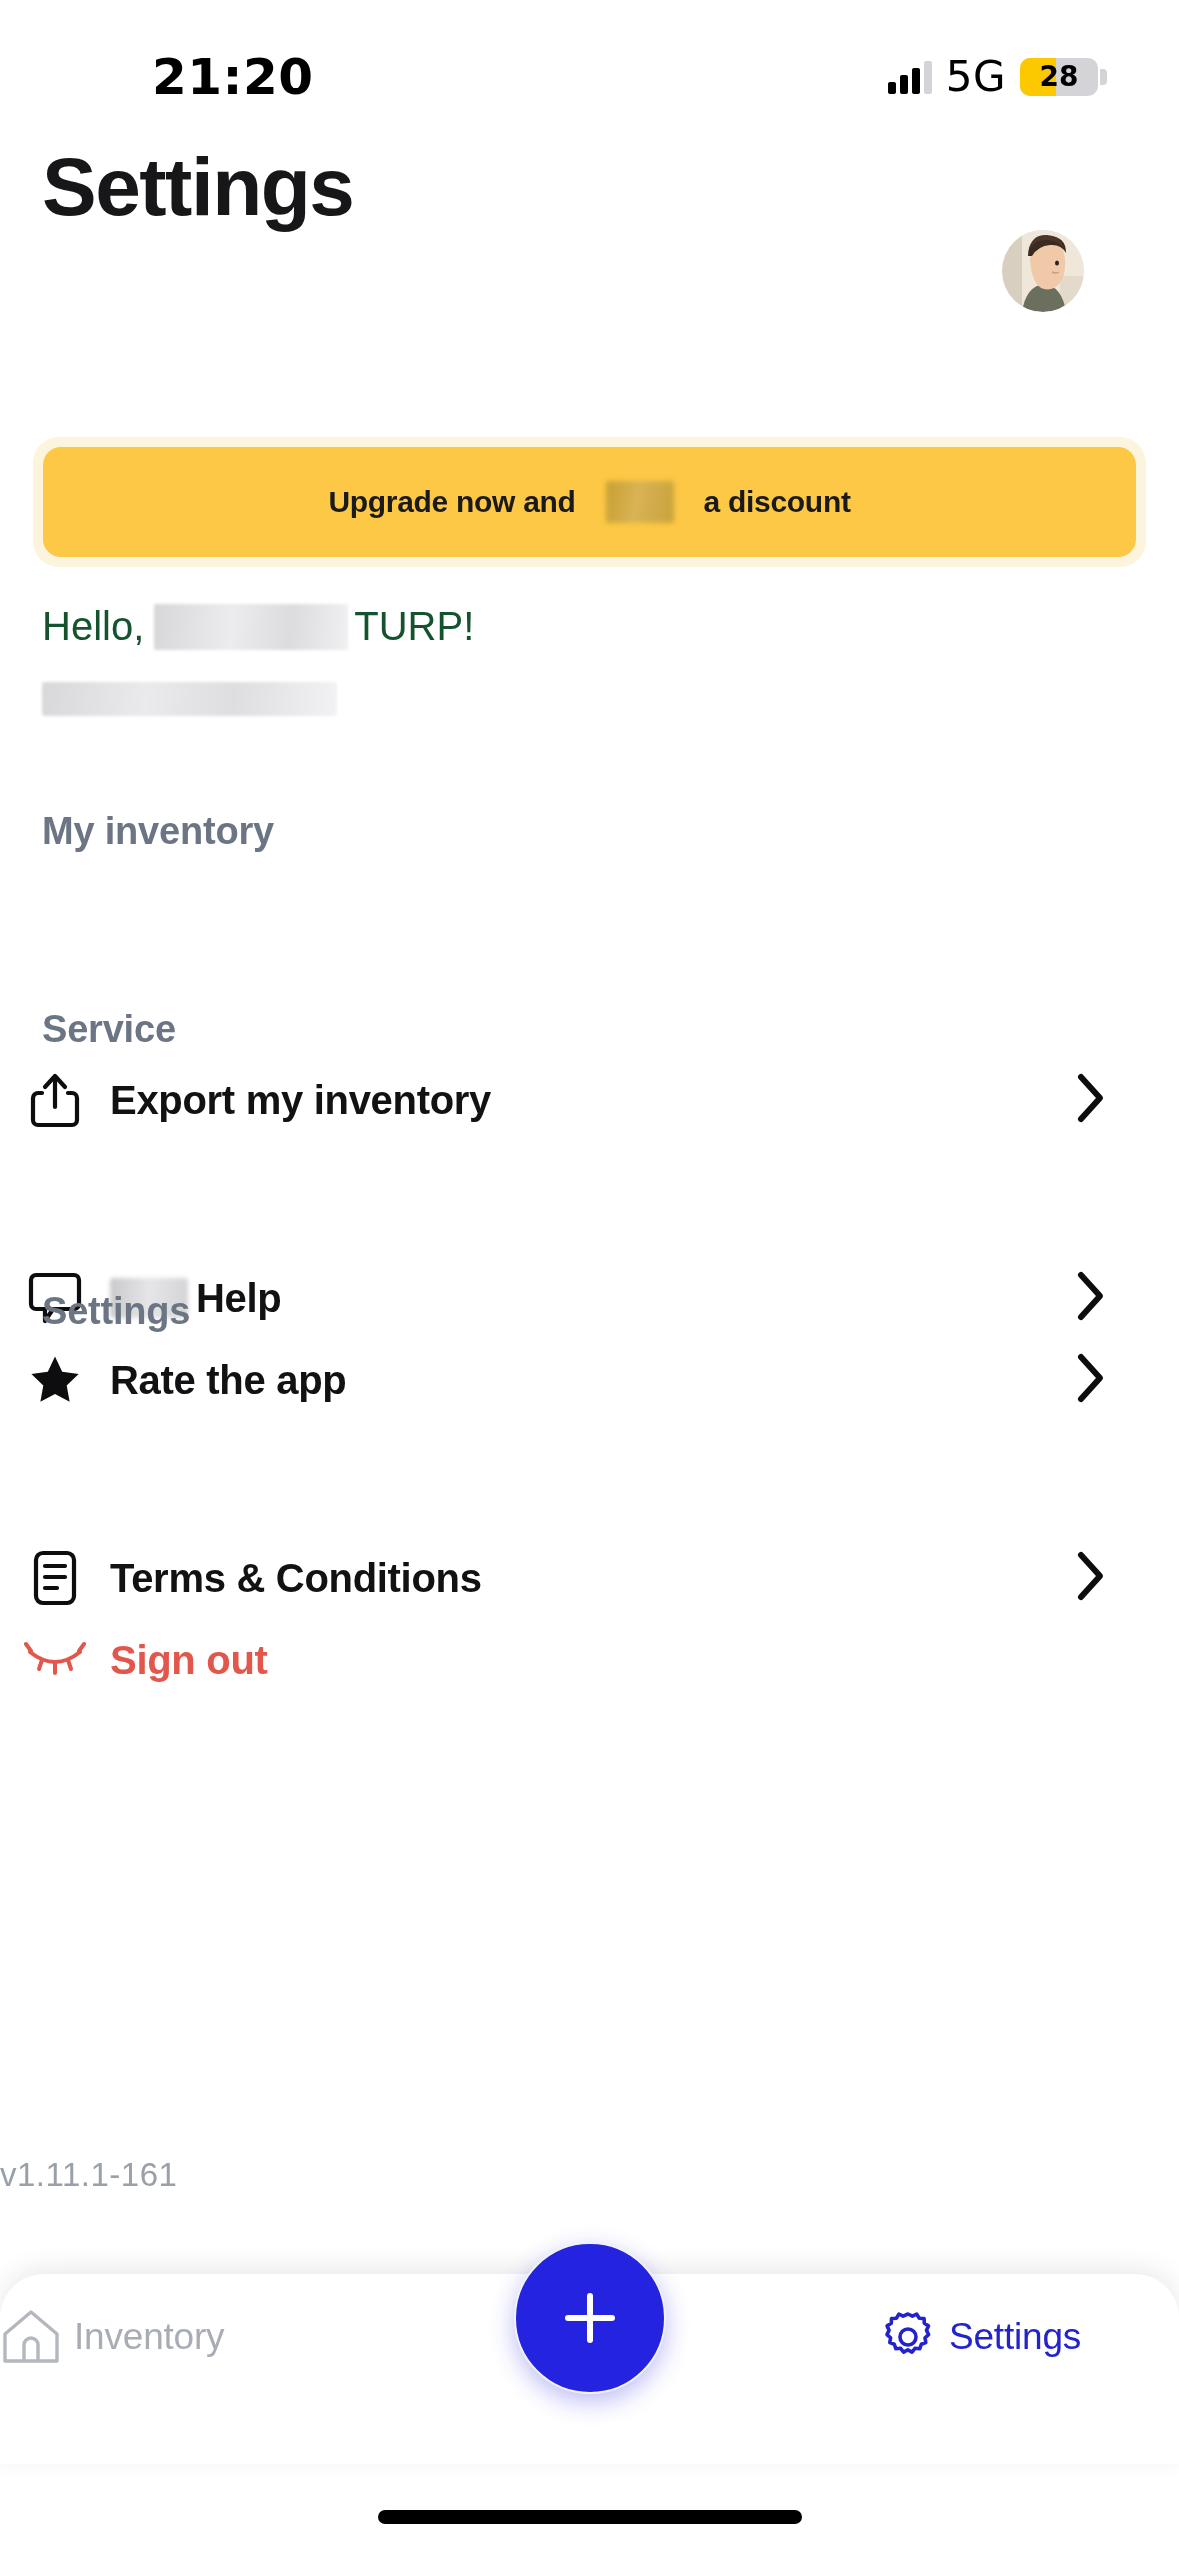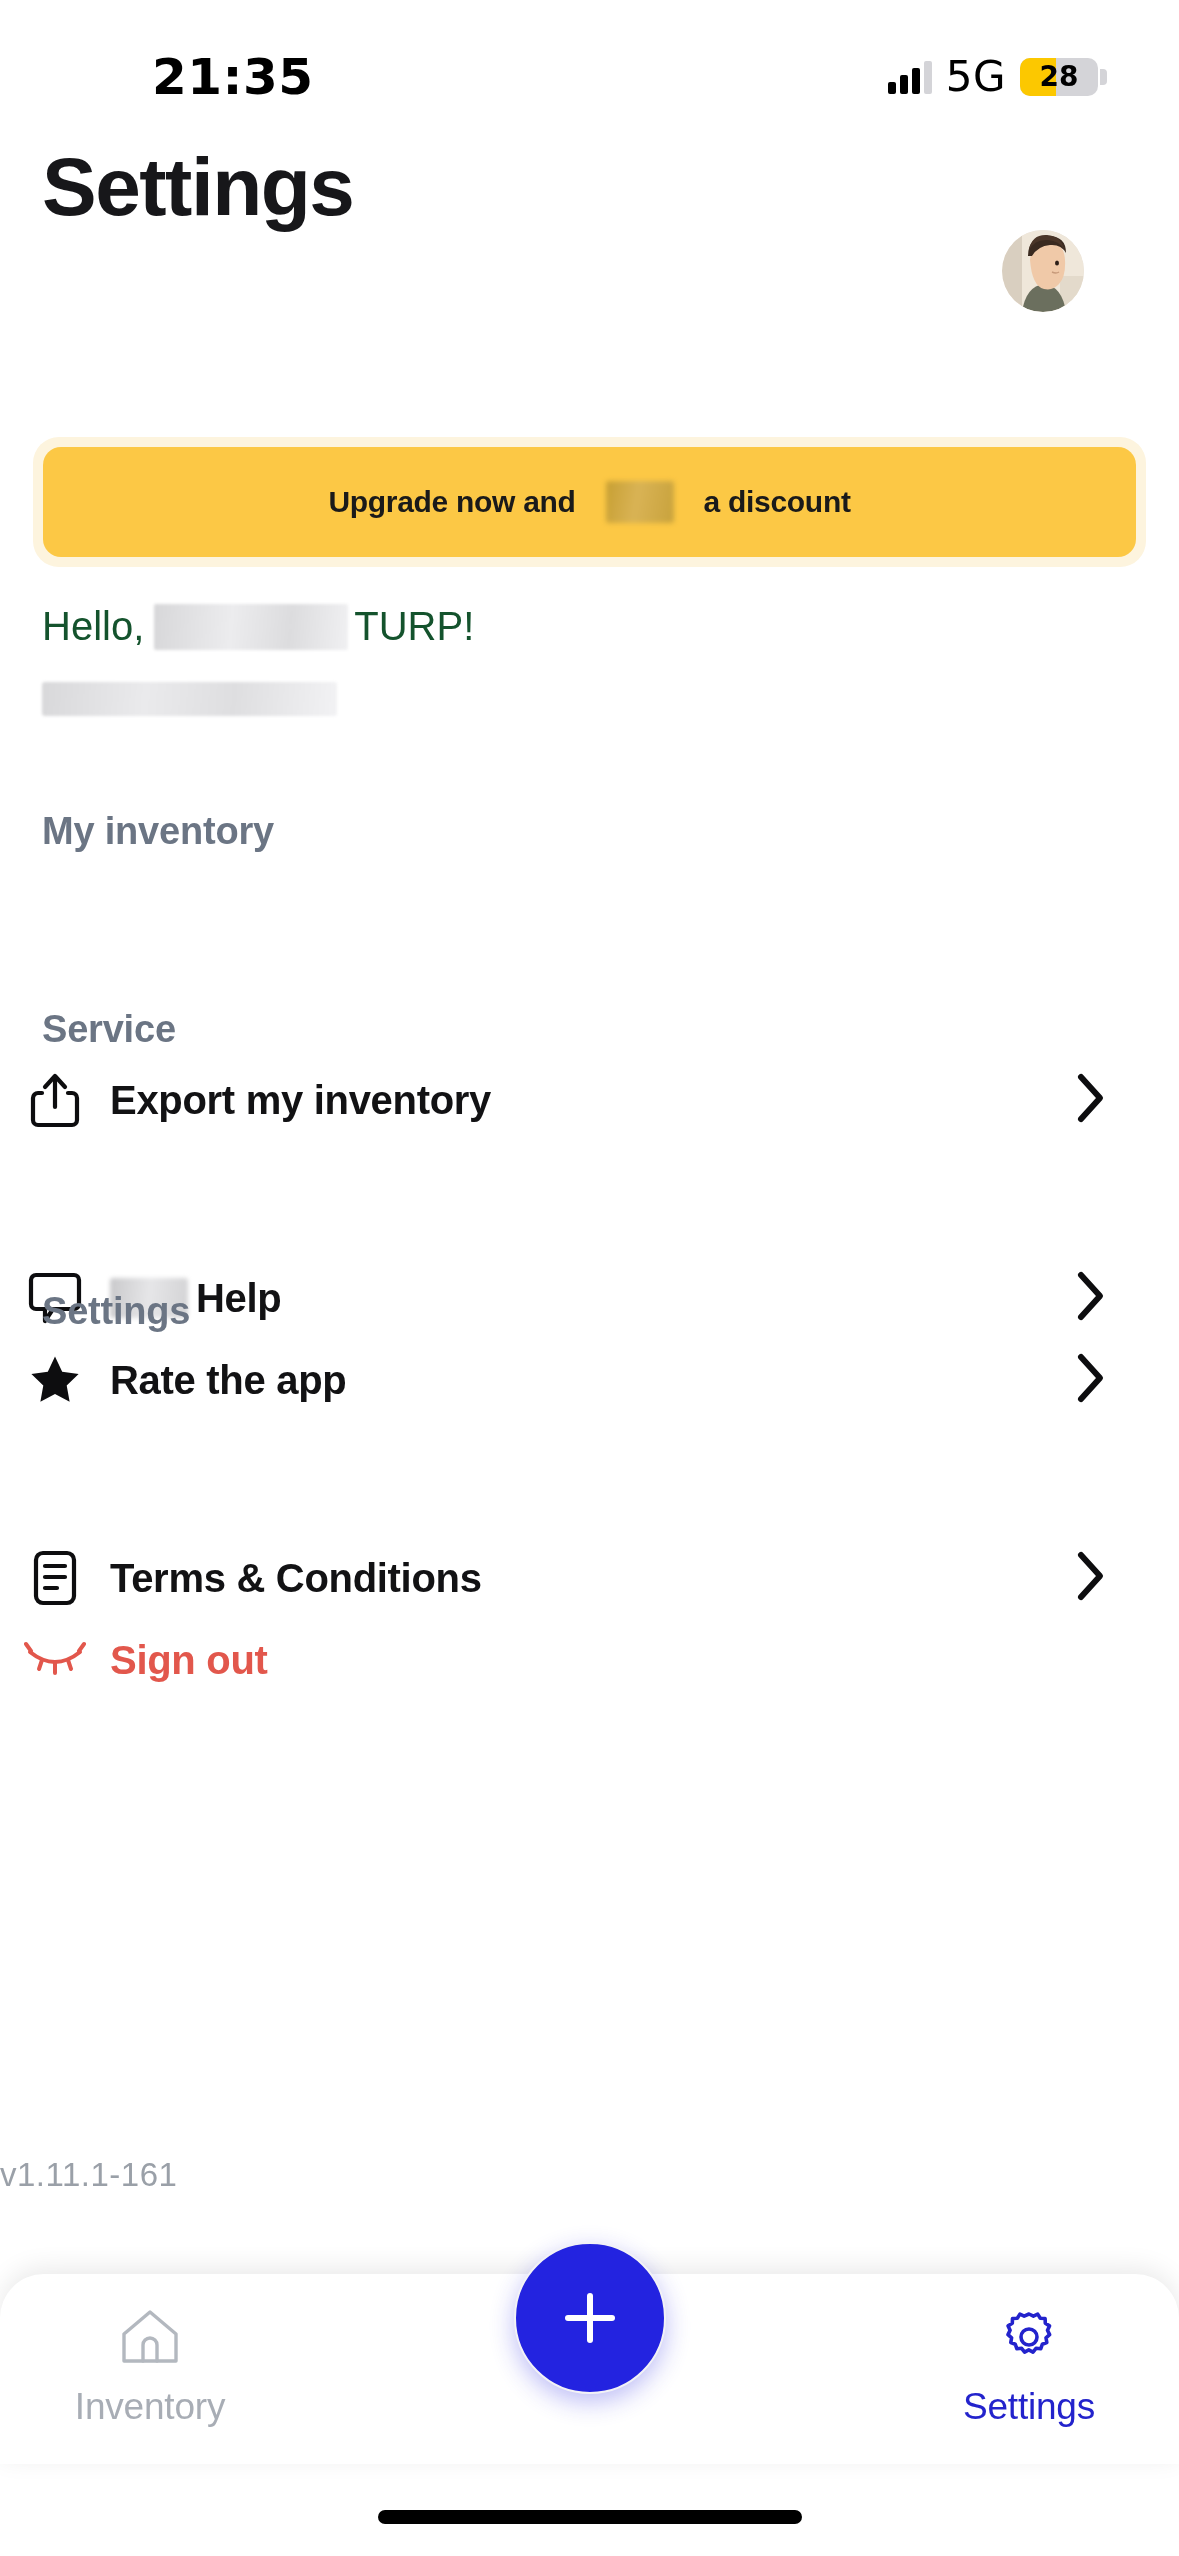--- a/index.html
+++ b/index.html
@@ -127,21 +127,21 @@
 
   
   .navbar {
     position:absolute; left:0; bottom:92px; width:1179px; height:190px;
     background:#ffffff;
     border-radius:44px 44px 0 0;
     box-shadow:0 -6px 26px rgba(0,0,0,0.085);
   }
   .nav-item {
     position:absolute; top:34px; width:300px;
-    display:flex; flex-direction:column; align-items:center; gap:20px;
+    display:flex; align-items:center; gap:12px;
   }
   .nav-item.left { left:0px; }
   .nav-item.right { right:0px; }
   .nav-label { font-size:37px; letter-spacing:-0.2px; }
   .nav-item.left .nav-label { color:#a8adb5; font-weight:400; }
   .nav-item.right .nav-label { color:#2323cc; font-weight:500; }
   .fab {
     position:absolute; left:50%; transform:translateX(-50%);
     bottom:162px; width:152px; height:152px; border-radius:50%;
     background:#2323e0;
@@ -153,21 +153,21 @@
     position:absolute; left:50%; transform:translateX(-50%);
     bottom:32px; width:424px; height:14px; border-radius:8px; background:#000;
   }
 </style>
 </head>
 <body>
 
 <div class="screen">
 
   <div class="statusbar">
-    <div class="sb-time">21:35</div>
+    <div class="sb-time">21:20</div>
     <div class="sb-right">
       <div class="bars">
         <i></i>
           <i></i>
           <i></i>
           <i></i>
       </div>
       <div class="sb-net">5G</div>
       <div style="display:flex;align-items:center;">
         <div class="batt">

